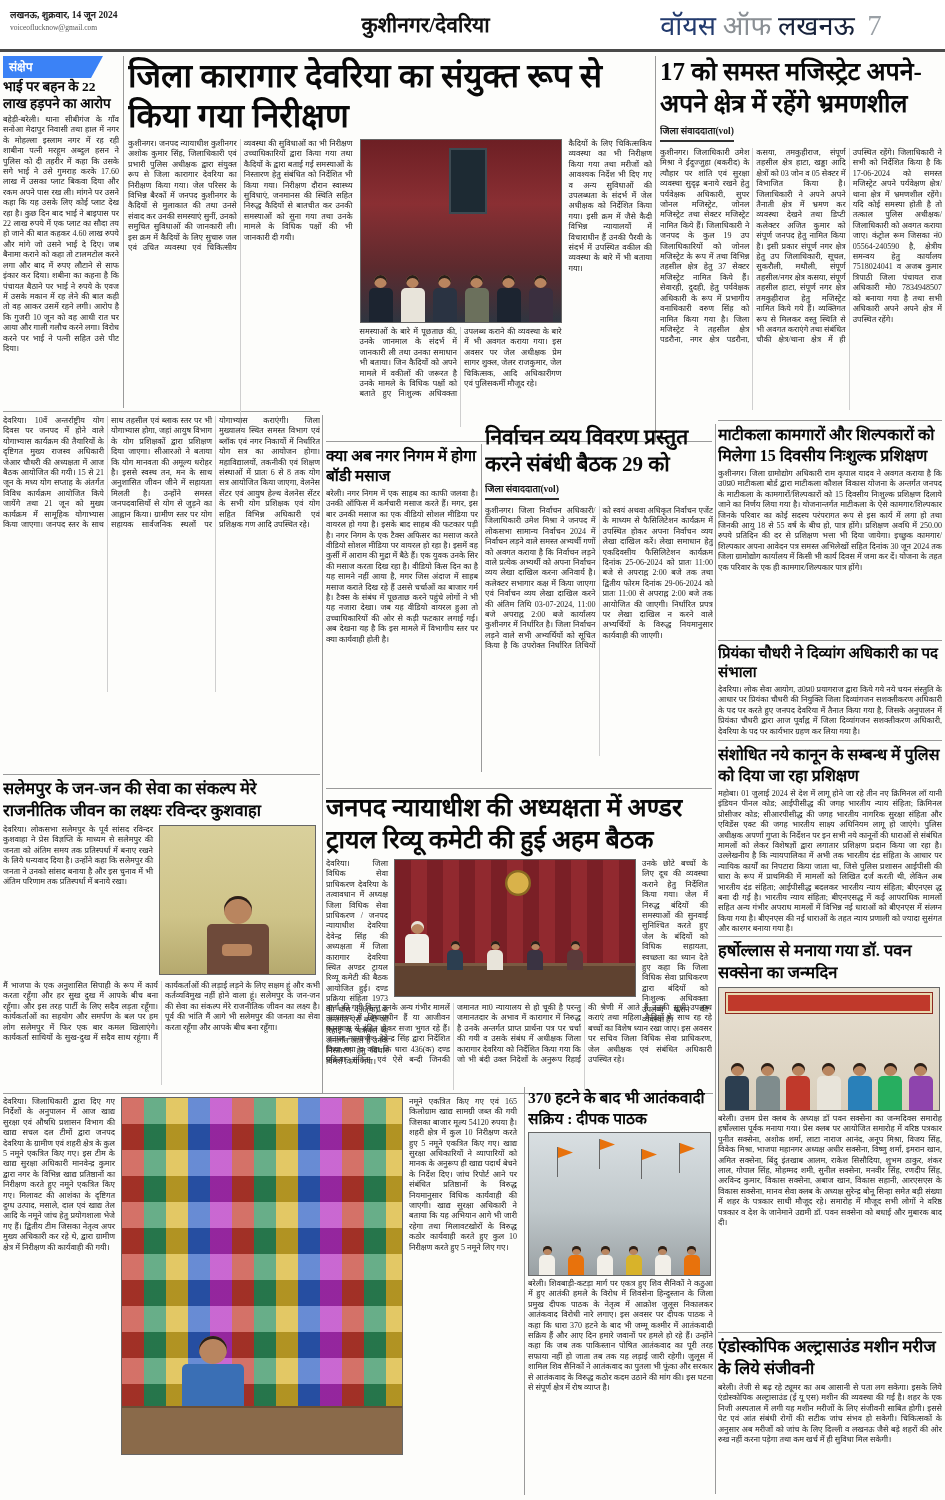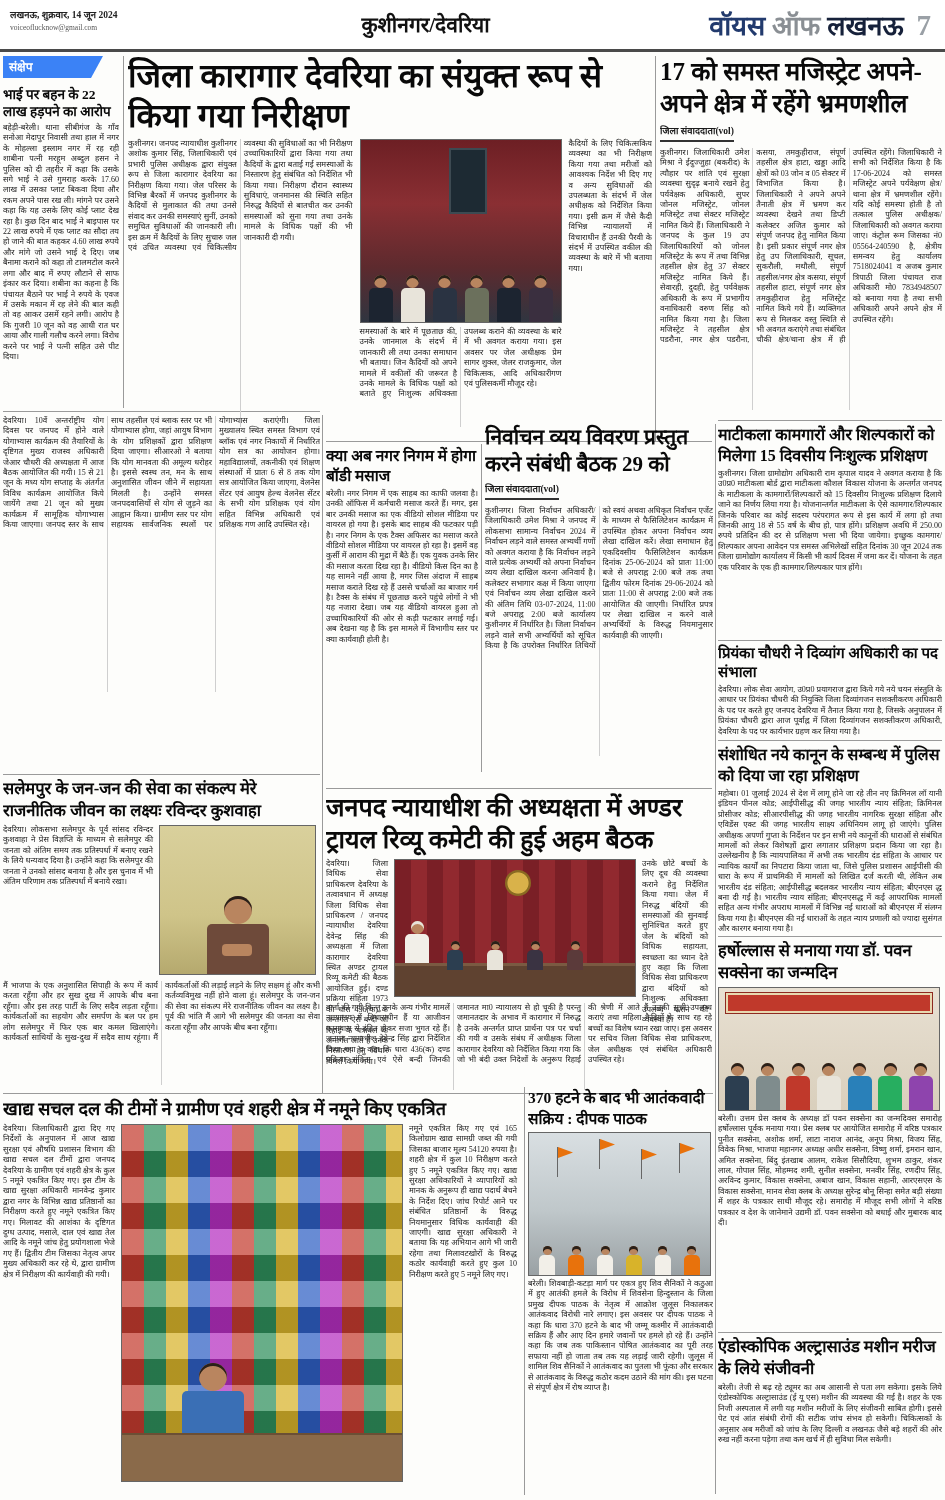--- a/index.html
+++ b/index.html
@@ -7,21 +7,21 @@
     width:945px;height:1500px;position:relative;background:#fdfdfb;
     font-family:"Liberation Serif","DejaVu Serif",serif;color:#1a1a1a;overflow:hidden;
   }
   
   .header{position:absolute;left:0;top:0;width:945px;height:49px;
     border-bottom:3px solid #4a4a4a;display:flex;align-items:flex-start;background:#fff}
   .h-left{padding:8px 0 0 10px;width:230px}
   .h-date{font-size:9.5px;font-weight:bold;color:#222}
   .h-email{font-size:7.5px;color:#555;margin-top:2px}
   .h-center{flex:1;text-align:center;font-size:21px;font-weight:bold;padding-top:10px;color:#111}
-  .h-right{width:320px;text-align:right;padding:6px 14px 0 0;font-size:27px;font-weight:bold;white-space:nowrap}
+  .h-right{width:320px;text-align:center;padding:6px 14px 0 0;font-size:27px;font-weight:normal;white-space:nowrap}
   .m1{color:#223a6d}.m2{color:#8a8f94}.m3{color:#16213a}.pgno{color:#9aa0a6;font-size:29px;margin-left:6px}
   
   .art{position:absolute;overflow:hidden;background:transparent}
   .hl{font-weight:bold;color:#090909;margin:0 0 3px 0;letter-spacing:0}
   .bt{font-size:8px;line-height:10.4px;text-align:justify;color:#222}
   .cols2{column-count:2;column-gap:7px;column-rule:1px solid #cfcfcf}
   .cols3{column-count:3;column-gap:7px;column-rule:1px solid #cfcfcf}
   .by{font-size:9.5px;font-weight:bold;margin:4px 0 6px 0}
   .by span{display:inline-block;border-bottom:2px solid #333;padding-bottom:3px}
   .kicker{background:#3b82f6;color:#fff;font-size:12px;font-weight:bold;
@@ -85,21 +85,21 @@
 <div class="hr" style="left:3px;top:774px;width:317px"></div>
 <div class="hr" style="left:326px;top:788px;width:386px"></div>
 <div class="hr" style="left:718px;top:640px;width:224px"></div>
 <div class="hr" style="left:718px;top:740px;width:224px"></div>
 <div class="hr" style="left:718px;top:936px;width:224px"></div>
 <div class="hr" style="left:3px;top:1093px;width:710px"></div>
 <div class="hr" style="left:718px;top:1332px;width:224px"></div>
 
 <section class="art" style="left:3px;top:56px;width:116px;height:352px">
   <div class="kicker">संक्षेप</div>
-  <h2 class="hl" style="font-size:13.5px;line-height:17px;margin-top:8px">भाई पर बहन के 22 लाख हड़पने का आरोप</h2>
+  <h2 class="hl" style="font-size:13.5px;line-height:17px;margin-top:0">भाई पर बहन के 22 लाख हड़पने का आरोप</h2>
   <div class="bt">बहेड़ी-बरेली। थाना सीबीगंज के गाँव सनोआ मेदापुर निवासी तथा हाल में नगर के मोहल्ला इस्लाम नगर में रह रही शाबीना पत्नी मरहूम अब्दुल हसन ने पुलिस को दी तहरीर में कहा कि उसके सगे भाई ने उसे गुमराह करके 17.60 लाख में उसका प्लाट बिकवा दिया और रकम अपने पास रख ली। मांगने पर उसने कहा कि यह उसके लिए कोई प्लाट देख रहा है। कुछ दिन बाद भाई ने बाइपास पर 22 लाख रुपये में एक प्लाट का सौदा तय हो जाने की बात कहकर 4.60 लाख रुपये और मांगे जो उसने भाई दे दिए। जब बैनामा कराने को कहा तो टालमटोल करने लगा और बाद में रुपए लौटाने से साफ इंकार कर दिया। शबीना का कहना है कि पंचायत बैठाने पर भाई ने रुपये के एवज में उसके मकान में रह लेने की बात कही तो वह आकर उसमें रहने लगी। आरोप है कि गुजरी 10 जून को वह आधी रात घर आया और गाली गलौच करने लगा। विरोध करने पर भाई ने पत्नी सहित उसे पीट दिया।</div>
 </section>
 
 <section class="art" style="left:128px;top:56px;width:524px;height:386px">
   <h1 class="hl" style="font-size:33px;line-height:40px">जिला कारागार देवरिया का संयुक्त रूप से किया गया निरीक्षण</h1>
   <div style="display:flex;gap:7px;height:288px">
     <div class="bt cols2" style="width:226px">कुशीनगर। जनपद न्यायाधीश कुशीनगर अशोक कुमार सिंह, जिलाधिकारी एवं प्रभारी पुलिस अधीक्षक द्वारा संयुक्त रूप से जिला कारागार देवरिया का निरीक्षण किया गया। जेल परिसर के विभिन्न बैरकों में जनपद कुशीनगर के कैदियों से मुलाकात की तथा उनसे संवाद कर उनकी समस्याएं सुनीं, उनको समुचित सुविधाओं की जानकारी ली। इस क्रम में कैदियों के लिए सुचारु जल एवं उचित व्यवस्था एवं चिकित्सीय व्यवस्था की सुविधाओं का भी निरीक्षण उच्चाधिकारियों द्वारा किया गया तथा कैदियों के द्वारा बताई गई समस्याओं के निस्तारण हेतु संबंधित को निर्देशित भी किया गया। निरीक्षण दौरान स्वास्थ्य सुविधाएं, जनमानस की स्थिति सहित निरुद्ध कैदियों से बातचीत कर उनकी समस्याओं को सुना गया तथा उनके मामले के विधिक पक्षों की भी जानकारी दी गयी।</div>
     <div style="width:202px;display:flex;flex-direction:column;gap:4px">
       <div class="photo jail-bg" style="width:200px;height:182px">
         <div class="door"></div>
@@ -218,21 +218,20 @@
             <div class="tr"></div>
           </div>
       </div>
     </div>
     <div class="bt" style="width:66px">उनके छोटे बच्चों के लिए दूध की व्यवस्था कराने हेतु निर्देशित किया गया। जेल में निरुद्ध बंदियों की समस्याओं की सुनवाई सुनिश्चित करते हुए जेल के बंदियों को विधिक सहायता, स्वच्छता का ध्यान देते हुए कहा कि जिला विधिक सेवा प्राधिकरण द्वारा बंदियों को निःशुल्क अधिवक्ता उपलब्ध कराने की व्यवस्था है।</div>
   </div>
   <div class="bt cols3" style="height:106px;margin-top:4px">वार्ता की गयी किन्तु उनके अन्य गंभीर मामलें न्यायालय में विचाराधीन हैं या आजीवन कारावास से दंडित होकर सजा भुगत रहे हैं। जनपद न्यायाधीश देवेन्द्र सिंह द्वारा निर्देशित किया गया व कहा कि धारा 436(क) दण्ड प्रक्रिया संहिता एवं ऐसे बन्दी जिनकी जमानत मा0 न्यायालय से हो चूकी है परन्तु जमानतदार के अभाव में कारागार में निरुद्ध है उनके अन्तर्गत प्राप्त प्रार्थना पत्र पर चर्चा की गयी व उसके संबंध में अधीक्षक जिला कारागार देवरिया को निर्देशित किया गया कि जो भी बंदी उक्त निदेशों के अनुरूप रिहाई की श्रेणी में आते हैं उनकी सूची उपलब्ध कराएं तथा महिला कैदियों के साथ रह रहे बच्चों का विशेष ध्यान रखा जाए। इस अवसर पर सचिव जिला विधिक सेवा प्राधिकरण, जेल अधीक्षक एवं संबंधित अधिकारी उपस्थित रहे।</div>
 </section>
 
 <section class="art" style="left:3px;top:1097px;width:518px;height:398px">
-  <h3 class="hl" style="font-size:18px;line-height:24px;white-space:nowrap">खाद्य सचल दल की टीमों ने ग्रामीण एवं शहरी क्षेत्र में नमूने किए एकत्रित</h3>
   <div style="display:flex;gap:6px;height:362px">
     <div class="bt" style="width:112px">देवरिया। जिलाधिकारी द्वारा दिए गए निर्देशों के अनुपालन में आज खाद्य सुरक्षा एवं औषधि प्रशासन विभाग की खाद्य सचल दल टीमों द्वारा जनपद देवरिया के ग्रामीण एवं शहरी क्षेत्र के कुल 5 नमूने एकत्रित किए गए। इस टीम के खाद्य सुरक्षा अधिकारी मानवेन्द्र कुमार द्वारा नगर के विभिन्न खाद्य प्रतिष्ठानों का निरीक्षण करते हुए नमूने एकत्रित किए गए। मिलावट की आशंका के दृष्टिगत दुग्ध उत्पाद, मसाले, दाल एवं खाद्य तेल आदि के नमूने जांच हेतु प्रयोगशाला भेजे गए हैं। द्वितीय टीम जिसका नेतृत्व अपर मुख्य अधिकारी कर रहे थे, द्वारा ग्रामीण क्षेत्र में निरीक्षण की कार्यवाही की गयी।</div>
     <div class="photo shop-bg" style="width:280px;height:356px">
       <div class="pr s3" style="--c:#3a6fb5;position:absolute;left:60px;bottom:40px">
           <div class="hd"></div>
           <div class="tr"></div>
         </div>
       <div class="counter"></div>
     </div>
     <div class="bt" style="width:108px">नमूने एकत्रित किए गए एवं 165 किलोग्राम खाद्य सामग्री जब्त की गयी जिसका बाजार मूल्य 54120 रुपया है। शहरी क्षेत्र में कुल 10 निरीक्षण करते हुए 5 नमूने एकत्रित किए गए। खाद्य सुरक्षा अधिकारियों ने व्यापारियों को मानक के अनुरूप ही खाद्य पदार्थ बेचने के निर्देश दिए। जांच रिपोर्ट आने पर संबंधित प्रतिष्ठानों के विरुद्ध नियमानुसार विधिक कार्यवाही की जाएगी। खाद्य सुरक्षा अधिकारी ने बताया कि यह अभियान आगे भी जारी रहेगा तथा मिलावटखोरों के विरुद्ध कठोर कार्यवाही करते हुए कुल 10 निरीक्षण करते हुए 5 नमूने लिए गए।</div>

